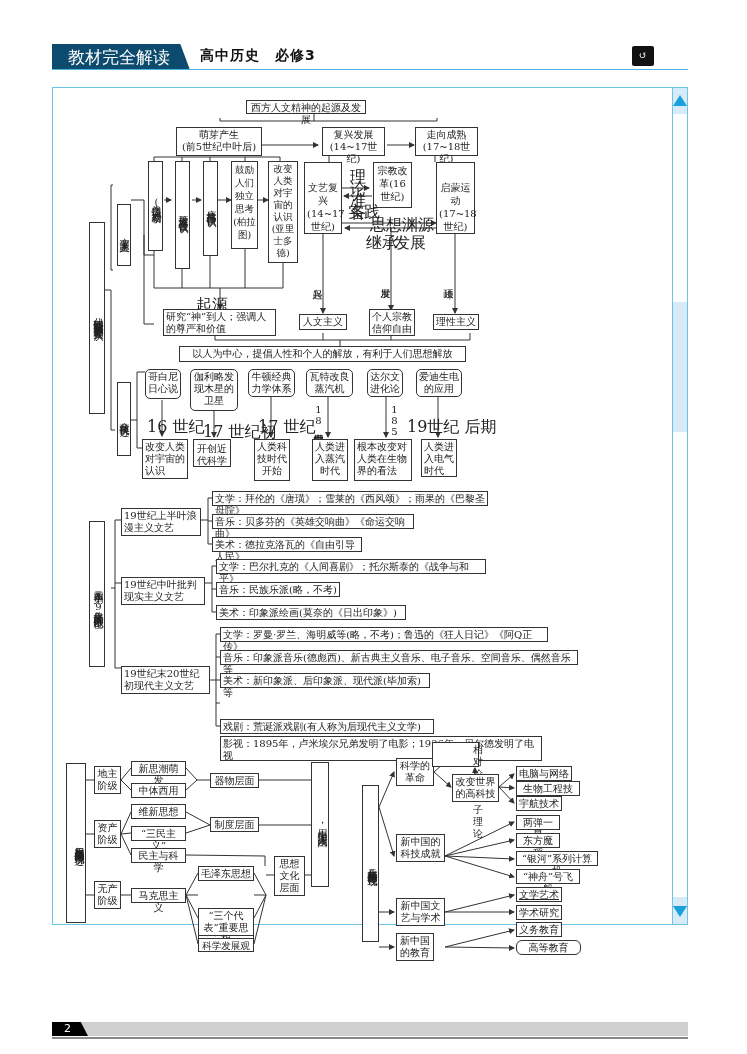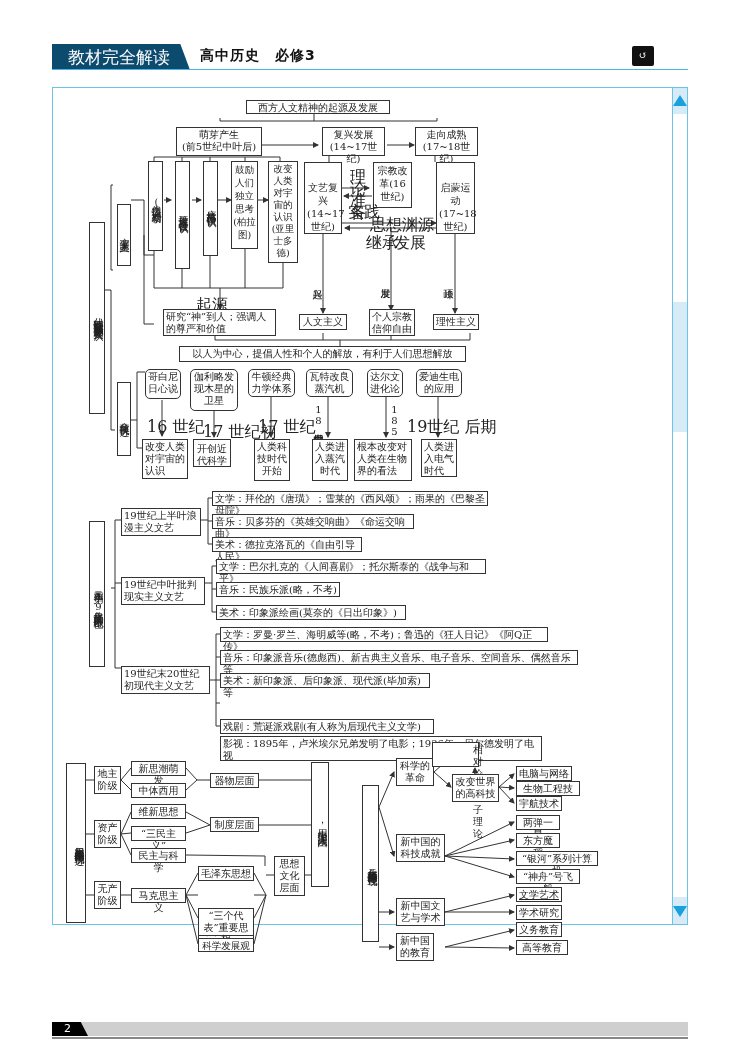--- a/index.html
+++ b/index.html
@@ -171,21 +171,21 @@
   <line x1="445" y1="856" x2="514" y2="859" marker-end="url(#ah)"></line>
   <line x1="445" y1="856" x2="514" y2="877" marker-end="url(#ah)"></line>
   <line x1="445" y1="912" x2="514" y2="895" marker-end="url(#ah)"></line>
   <line x1="445" y1="912" x2="514" y2="912" marker-end="url(#ah)"></line>
   <line x1="445" y1="947" x2="514" y2="930" marker-end="url(#ah)"></line>
   <line x1="445" y1="947" x2="514" y2="948" marker-end="url(#ah)"></line>
 </svg>
 
 <div class="bx vt" style="left:89px;top:222px;width:16px;height:192px;">第三单元　从人文精神之源到科学理性时代</div>
 <div class="bx vt" style="left:117px;top:204px;width:14px;height:62px;">人文主义演变</div>
-<div class="bx" style="left:246px;top:100px;width:144px;height:14px;line-height:12px;">西方人文精神的起源及发展</div>
+<div class="bx" style="left:246px;top:100px;width:120px;height:14px;line-height:12px;">西方人文精神的起源及发展</div>
 
 <div class="bx" style="left:176px;top:127px;width:86px;height:29px;">
     <div>萌芽产生</div>
     <div>(前5世纪中叶后)</div>
   </div>
 <div class="bx" style="left:322px;top:127px;width:63px;height:29px;">
     <div>复兴发展</div>
     <div>(14~17世纪)</div>
   </div>
 <div class="bx" style="left:415px;top:127px;width:63px;height:29px;">
@@ -296,17 +296,17 @@
 <div class="bx" style="left:516px;top:781px;width:64px;height:15px;">生物工程技术</div>
 <div class="bx" style="left:516px;top:796px;width:46px;height:15px;">宇航技术</div>
 
 <div class="bx" style="left:516px;top:815px;width:44px;height:15px;">两弹一星</div>
 <div class="bx" style="left:516px;top:833px;width:44px;height:15px;">东方魔稻</div>
 <div class="bx" style="left:516px;top:851px;width:82px;height:15px;">“银河”系列计算机</div>
 <div class="bx" style="left:516px;top:869px;width:64px;height:15px;">“神舟”号飞船</div>
 <div class="bx" style="left:516px;top:887px;width:46px;height:15px;text-decoration:underline;">文学艺术</div>
 <div class="bx" style="left:516px;top:905px;width:46px;height:15px;">学术研究</div>
 <div class="bx" style="left:516px;top:922px;width:46px;height:15px;">义务教育</div>
-<div class="bx" style="left:516px;top:940px;width:52px;height:15px;">高等教育</div>
+<div class="bx" style="left:516px;top:940px;width:65px;height:15px;border-radius:6px;">高等教育</div>
 
 <div class="abs foot-bar"></div>
 <div class="abs foot-num">2</div>
 <div class="abs foot-line"></div>
 
 </body></html>

